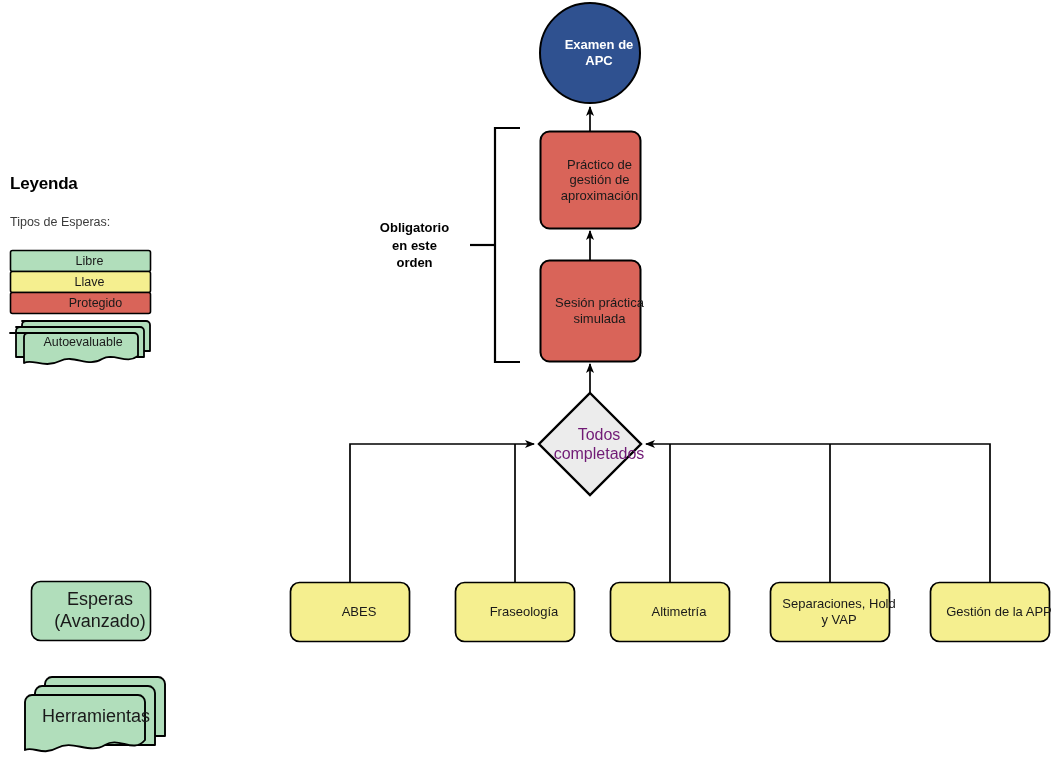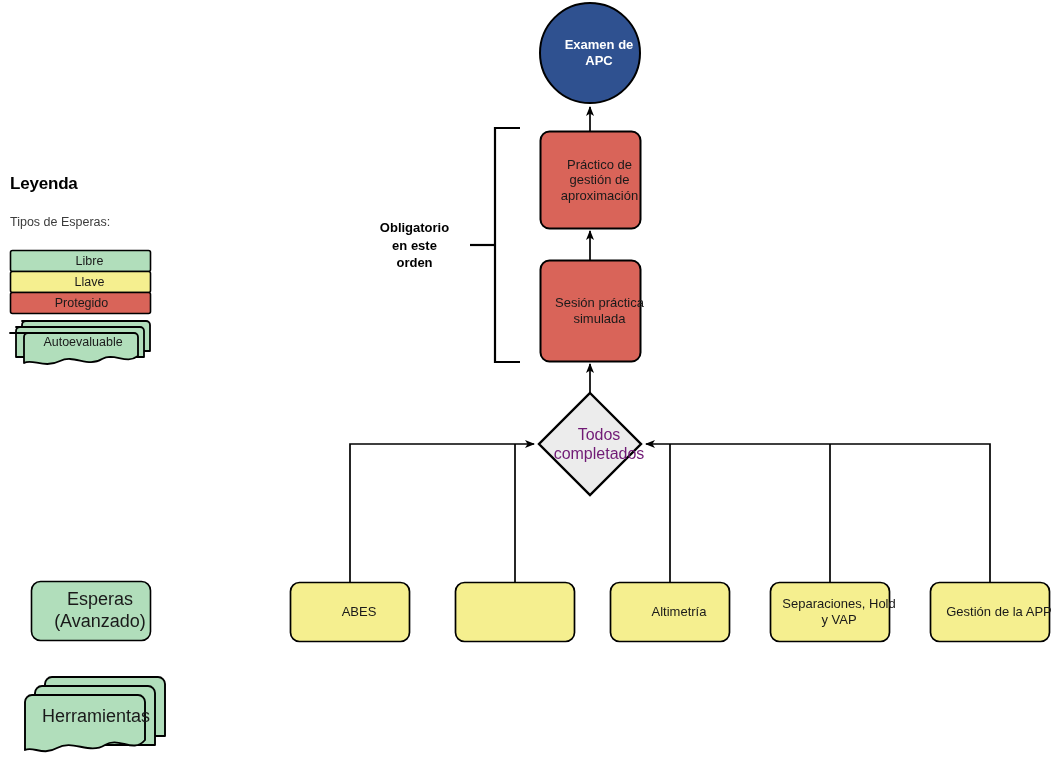--- a/index.html
+++ b/index.html
@@ -168,41 +168,42 @@
 
     <path d="M520,128 L495,128 L495,362 L520,362" fill="none" stroke="#000000" stroke-width="2.2" stroke-linejoin="miter"></path>
     <line x1="495" y1="245" x2="470" y2="245" stroke="#000000" stroke-width="2.2"></line>
   </svg>
 
   <div class="legend-title">Leyenda</div>
   <div class="legend-sub">Tipos de Esperas:</div>
 
   <div class="node-label legend-chip-label" style="left:10px;top:250px;width:141px;height:22px;">Libre</div>
   <div class="node-label legend-chip-label" style="left:10px;top:271px;width:141px;height:22px;">Llave</div>
-  <div class="node-label legend-chip-label" style="left:2px;top:292px;width:141px;height:22px;">Protegido</div>
+  <div class="node-label legend-chip-label" style="left:16px;top:292px;width:141px;height:22px;">Protegido</div>
 
   <div class="node-label doc-label" style="left:12px;top:330px;width:124px;height:24px;">Autoevaluable</div>
 
   <div class="node-label circle-label" style="left:540px;top:28px;width:100px;height:50px;">Examen de
 APC</div>
 
   <div class="node-label red-label" style="left:541px;top:132px;width:99px;height:96px;">Práctico de
 gestión de
 aproximación</div>
   <div class="node-label red-label" style="left:541px;top:261px;width:99px;height:100px;">Sesión práctica
 simulada</div>
 
   <div class="node-label diamond-label" style="left:540px;top:419px;width:100px;height:50px;">Todos
 completados</div>
 
   <div class="bracket-label">Obligatorio
 en este
 orden</div>
 
   <div class="node-label yellow-label" style="left:291px;top:583px;width:118px;height:58px;">ABES</div>
+  <div class="node-label yellow-label" style="left:456px;top:583px;width:118px;height:58px;">Fraseología</div>
   <div class="node-label yellow-label" style="left:611px;top:583px;width:118px;height:58px;">Altimetría</div>
   <div class="node-label yellow-label" style="left:771px;top:583px;width:118px;height:58px;">Separaciones, Hold
 y VAP</div>
   <div class="node-label yellow-label" style="left:931px;top:583px;width:118px;height:58px;">Gestión de la APP</div>
 
   <div class="node-label green-label" style="left:32px;top:582px;width:118px;height:58px;">Esperas (Avanzado)</div>
   <div class="node-label green-label" style="left:34px;top:700px;width:106px;height:34px;">Herramientas</div>
 
 </div>
 

